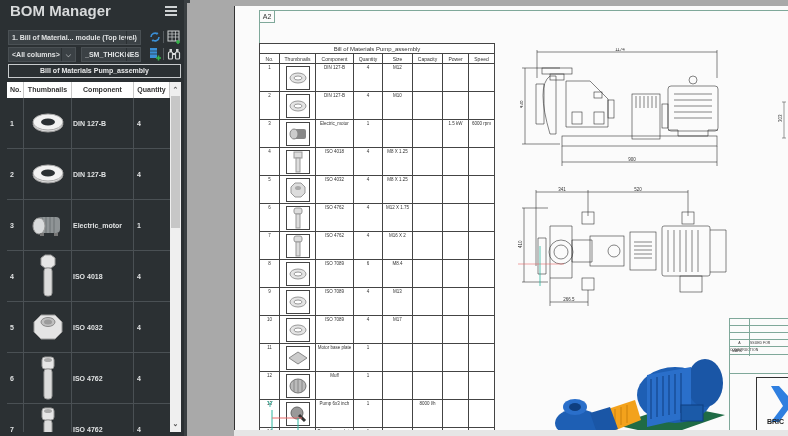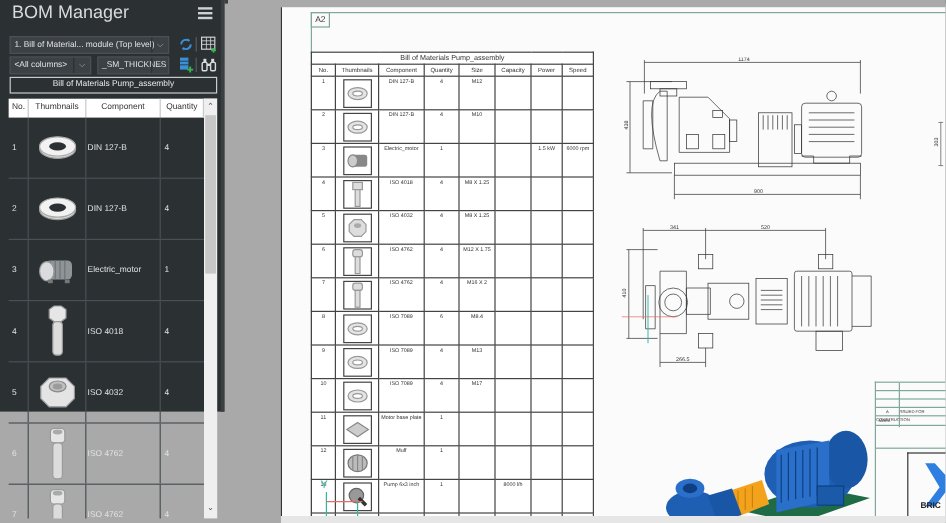--- a/index.html
+++ b/index.html
@@ -1,20 +1,20 @@
 <!DOCTYPE html>
 <html><head>
 <meta charset="utf-8">
 <style>
   * { box-sizing: border-box; margin: 0; padding: 0; }
   html, body { width: 788px; height: 436px; overflow: hidden; background: #a9a9a9; font-family: "Liberation Sans", sans-serif; }
   .root { position: relative; width: 788px; height: 436px; }
 
   
-  .panel { position: absolute; left: 0; top: 0; width: 187px; height: 343px; background: #2b3033; border-right: 3px solid #3a3f42; }
+  .panel { position: absolute; left: 0; top: 0; width: 187px; height: 436px; background: #2b3033; border-right: 3px solid #3a3f42; font-weight: bold; }
   .panel-title { position: absolute; left: 10px; top: 2px; font-size: 15px; color: #d8dadb; }
   .hamburger { position: absolute; left: 165px; top: 6px; width: 12px; height: 10px; }
   .hamburger span { display: block; height: 2px; background: #cfd2d4; margin-bottom: 2px; }
   .sel { position: absolute; height: 15px; background: #3b4145; border: 1px solid #4a5054; color: #e0e2e3; font-size: 7px; line-height: 13px; padding-left: 3px; white-space: nowrap; overflow: hidden; }
   .sel .chev { position: absolute; right: 0; top: 0; width: 14px; height: 13px; border-left: 1px solid #2b3033; color: #aeb2b4; text-align: center; font-size: 7px; line-height: 13px; }
   .tool-ico { position: absolute; width: 14px; height: 14px; }
   .sep { position: absolute; width: 1px; height: 12px; background: #555b5f; }
   .bom-title { position: absolute; left: 8px; top: 64px; width: 173px; height: 14px; border: 1px solid #c8cbcd; background: #2b3033; color: #e8e9ea; font-size: 7px; line-height: 12px; text-align: center; }
 
   .grid { position: absolute; left: 7px; top: 82px; width: 163px; height: 350px; overflow: hidden; }

